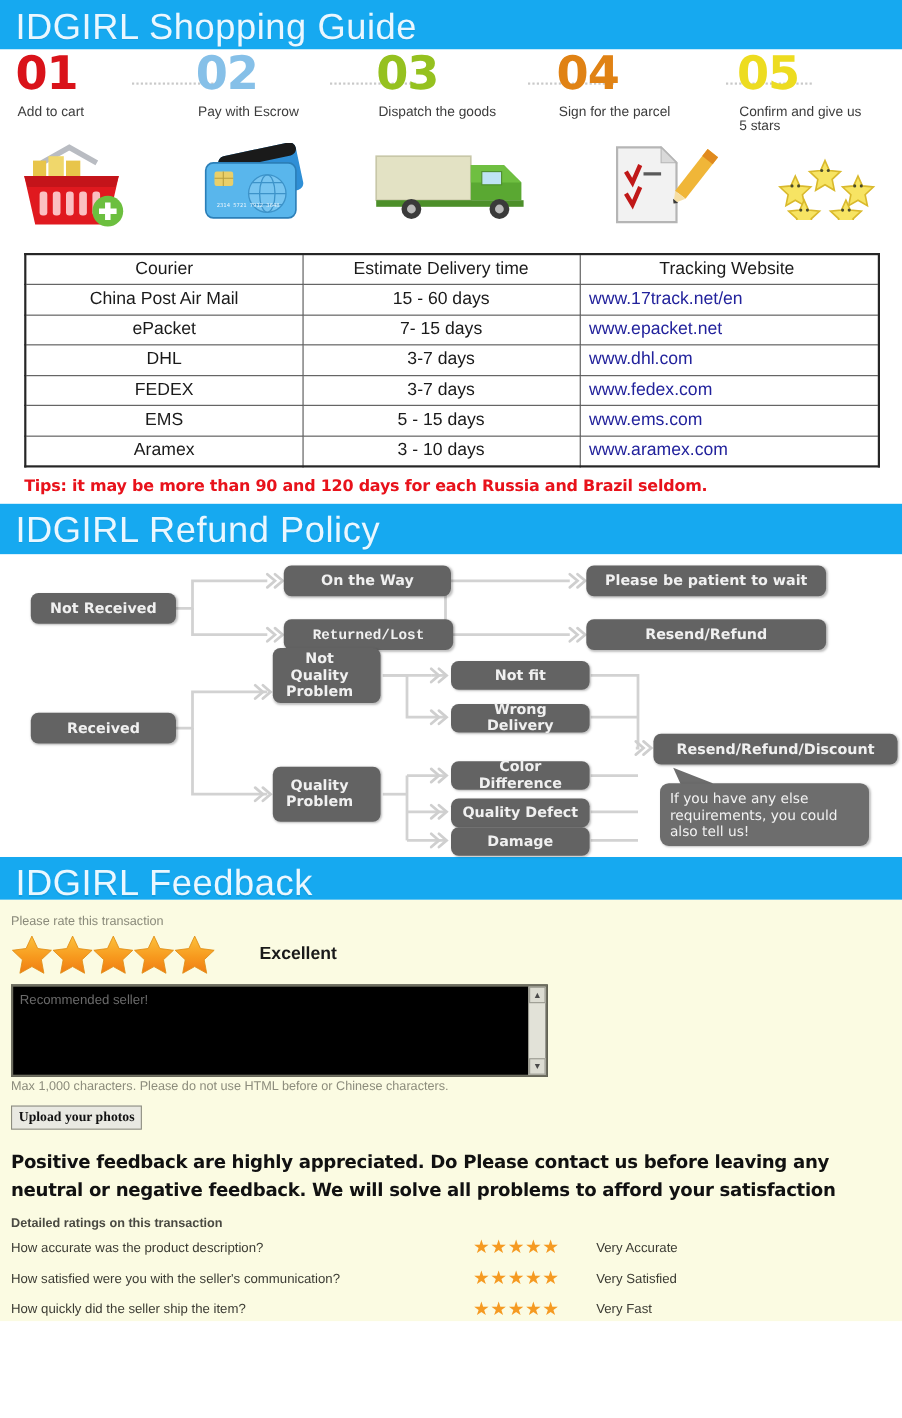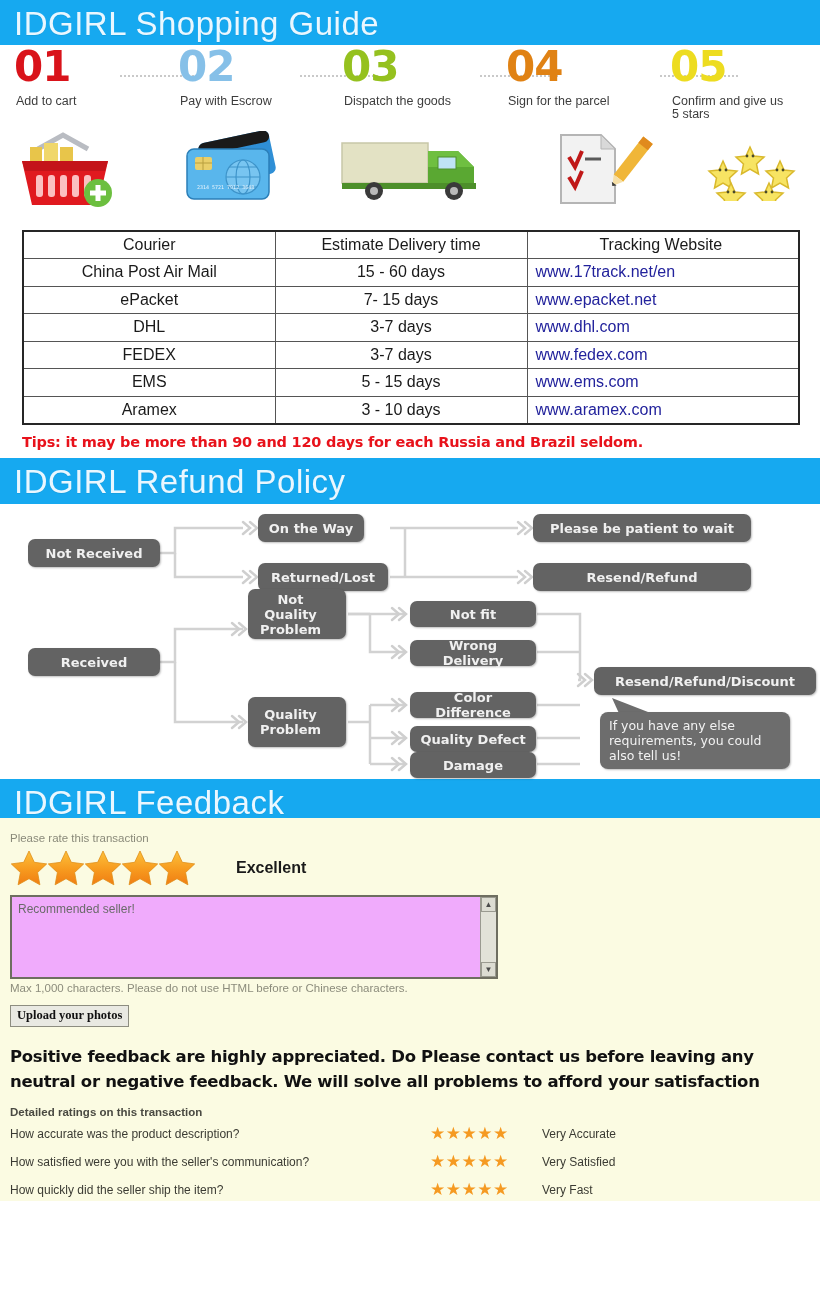--- a/index.html
+++ b/index.html
@@ -183,21 +183,21 @@
     font-weight: bold;
     color: #1a1a1a;
     margin-left: 26px;
     font-family: "Liberation Sans", sans-serif;
   }
   .ta-box {
     position: relative;
     width: 488px;
     height: 84px;
     border: 2px solid #6e6e60;
-    background: #f0abfc;
+    background: #000000;
   }
   .ta-text {
     font-size: 12px;
     color: #6a6a6a;
     padding: 5px 6px;
     font-family: "Liberation Sans", sans-serif;
   }
   .scrollbar {
     position: absolute;
     right: 0; top: 0;
@@ -489,22 +489,22 @@
         <path d="M392 195 l7 6 l-7 6 M399 195 l7 6 l-7 6"></path>
         <path d="M392 228 l7 6 l-7 6 M399 228 l7 6 l-7 6"></path>
         <path d="M392 254 l7 6 l-7 6 M399 254 l7 6 l-7 6"></path>
         <path d="M578 170 l7 6 l-7 6 M585 170 l7 6 l-7 6"></path>
       </g>
 
       <path d="M612 194 L648 208 L632 238 Z" fill="#6d6d6d"></path>
     </svg>
 
     <div class="node" style="left:28px;top:35px;width:132px;height:28px;">Not Received</div>
-    <div class="node" style="left:258px;top:10px;width:106px;height:28px;">On the Way</div>
-    <div class="node" style="left:258px;top:59px;width:130px;height:28px;">Returned/Lost</div>
+    <div class="node" style="left:258px;top:10px;width:152px;height:28px;">On the Way</div>
+    <div class="node" style="left:258px;top:59px;width:154px;height:28px;font-family:Liberation Mono, monospace;">Returned/Lost</div>
     <div class="node" style="left:533px;top:10px;width:218px;height:28px;">Please be patient to wait</div>
     <div class="node" style="left:533px;top:59px;width:218px;height:28px;">Resend/Refund</div>
 
     <div class="node" style="left:28px;top:144px;width:132px;height:28px;">Received</div>
 
     <div class="node" style="left:248px;top:85px;width:98px;height:50px;white-space:pre-line;flex-direction:column;justify-content:center;align-items:flex-start;padding-left:12px;">Not
 Quality
 Problem</div>
     <div class="node" style="left:248px;top:193px;width:98px;height:50px;white-space:pre-line;flex-direction:column;justify-content:center;align-items:flex-start;padding-left:12px;">Quality
 Problem</div>

